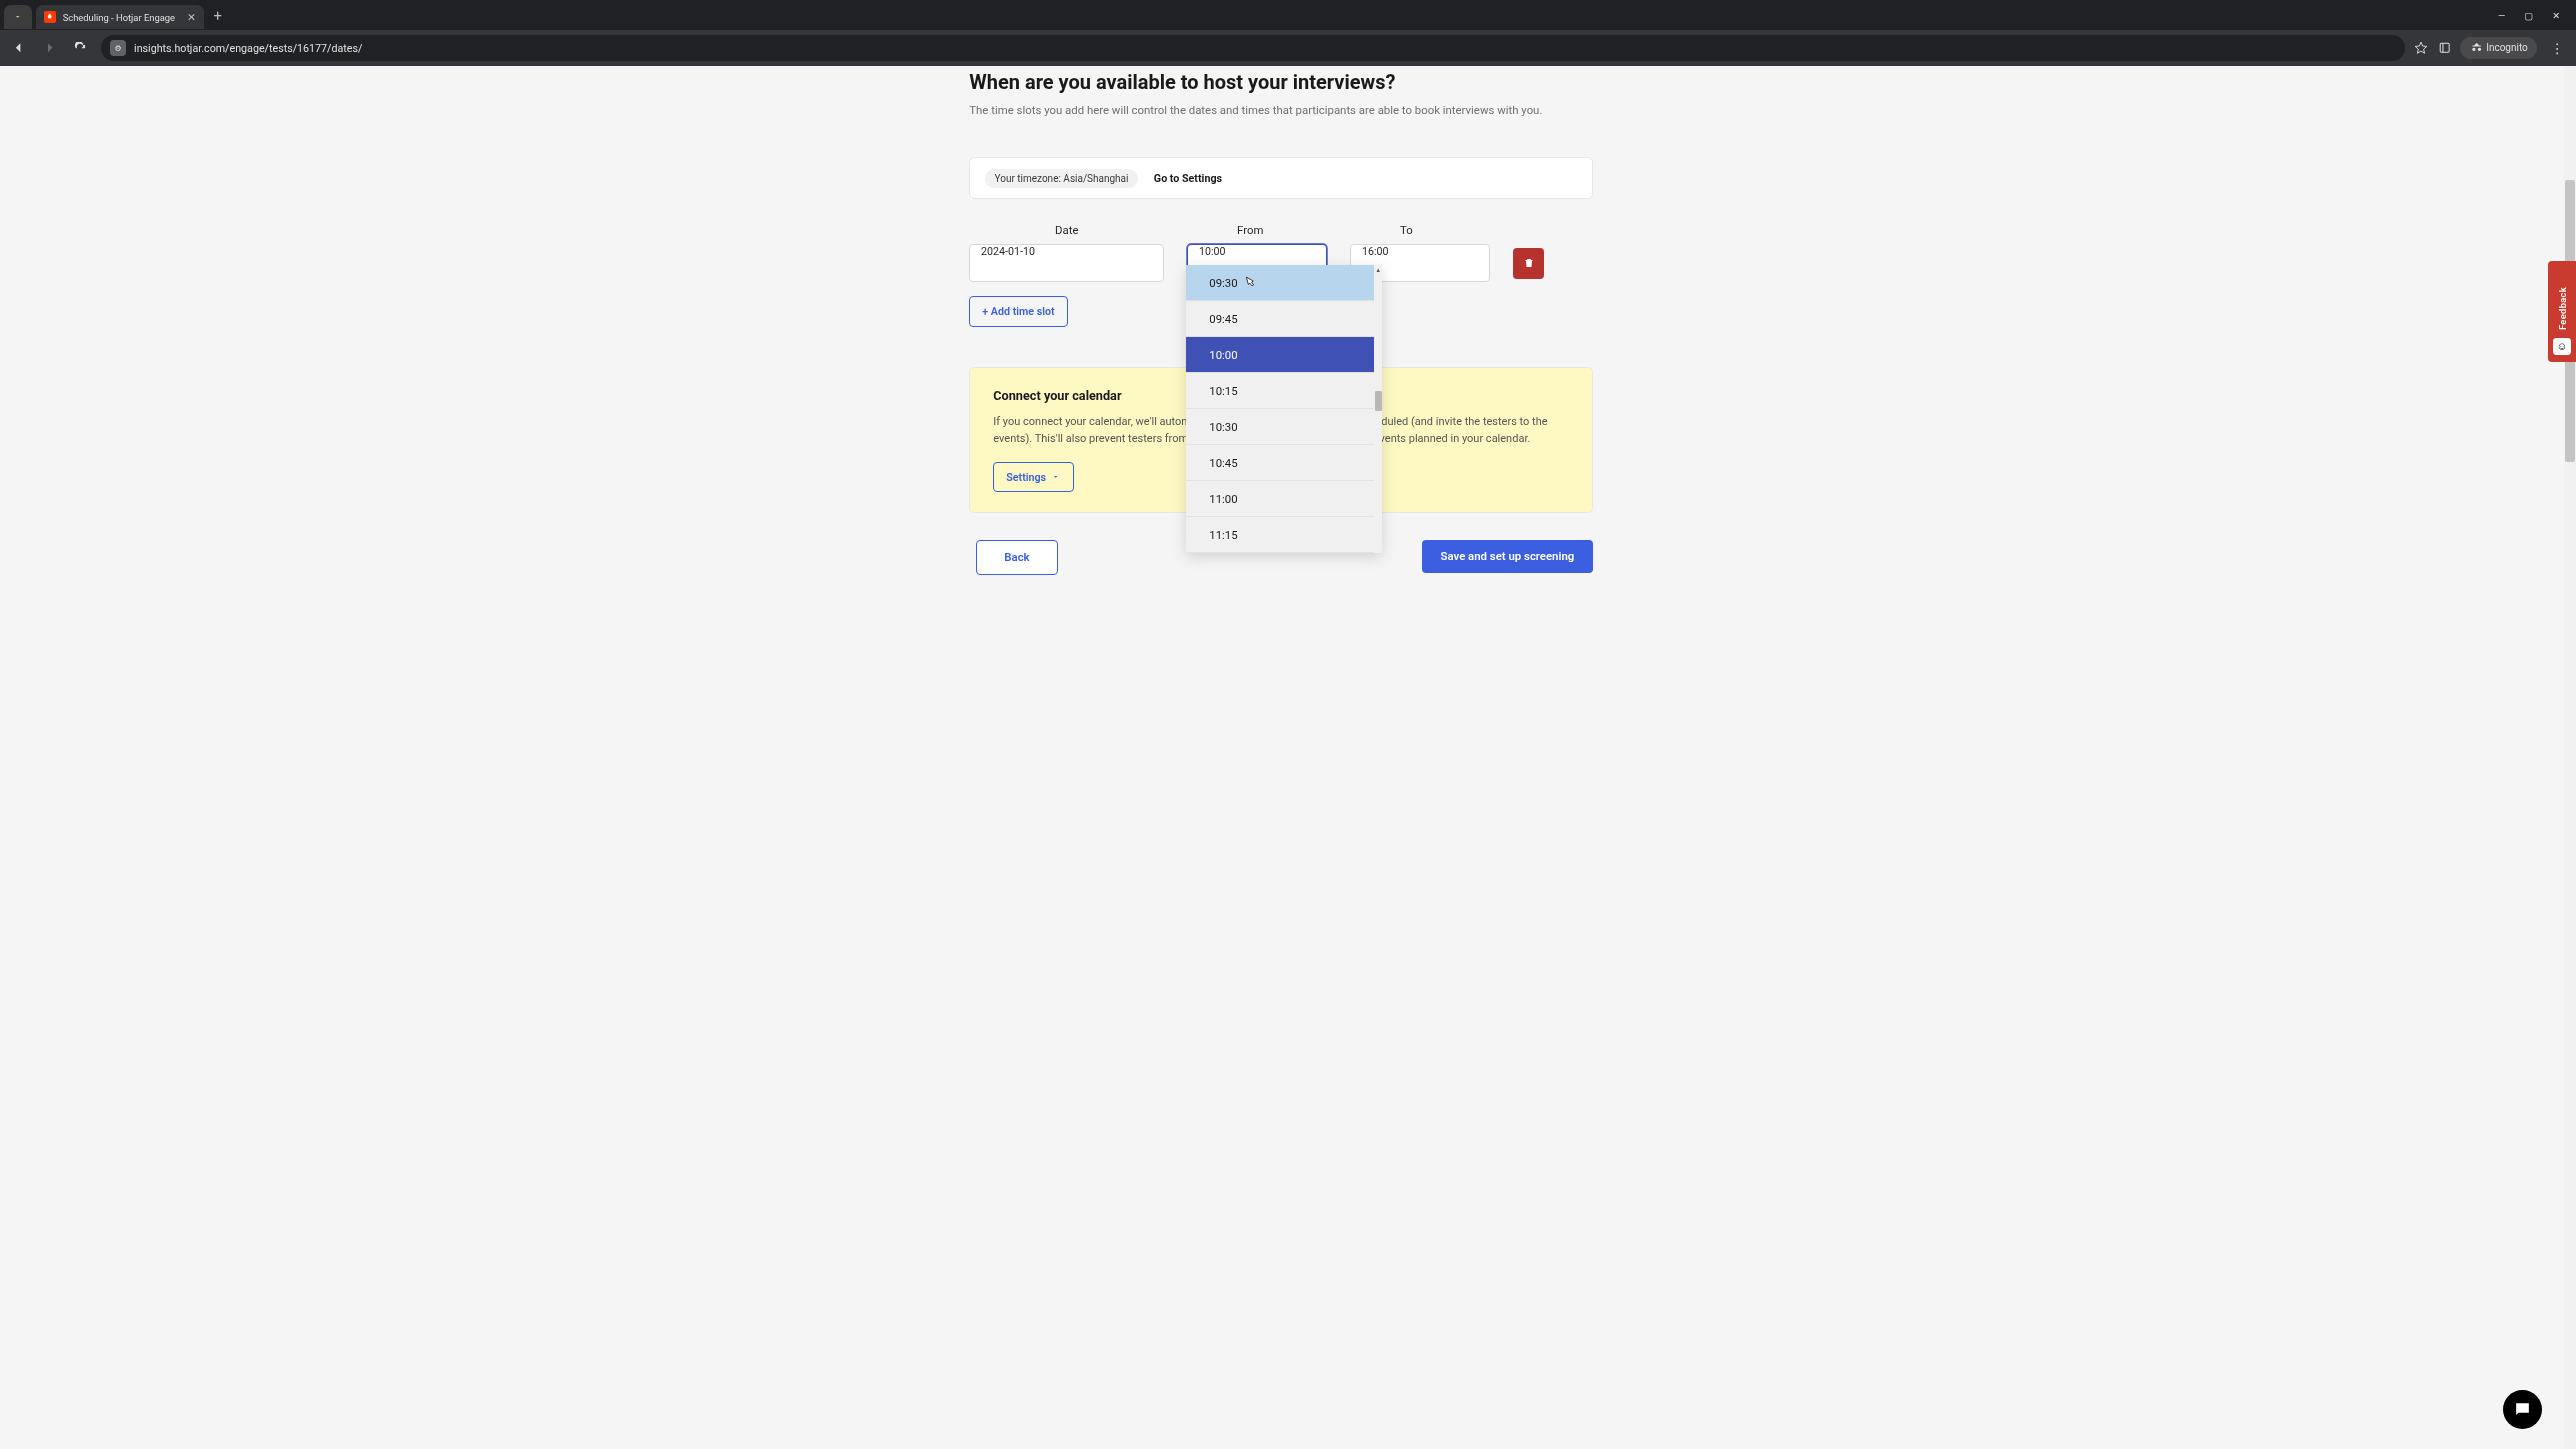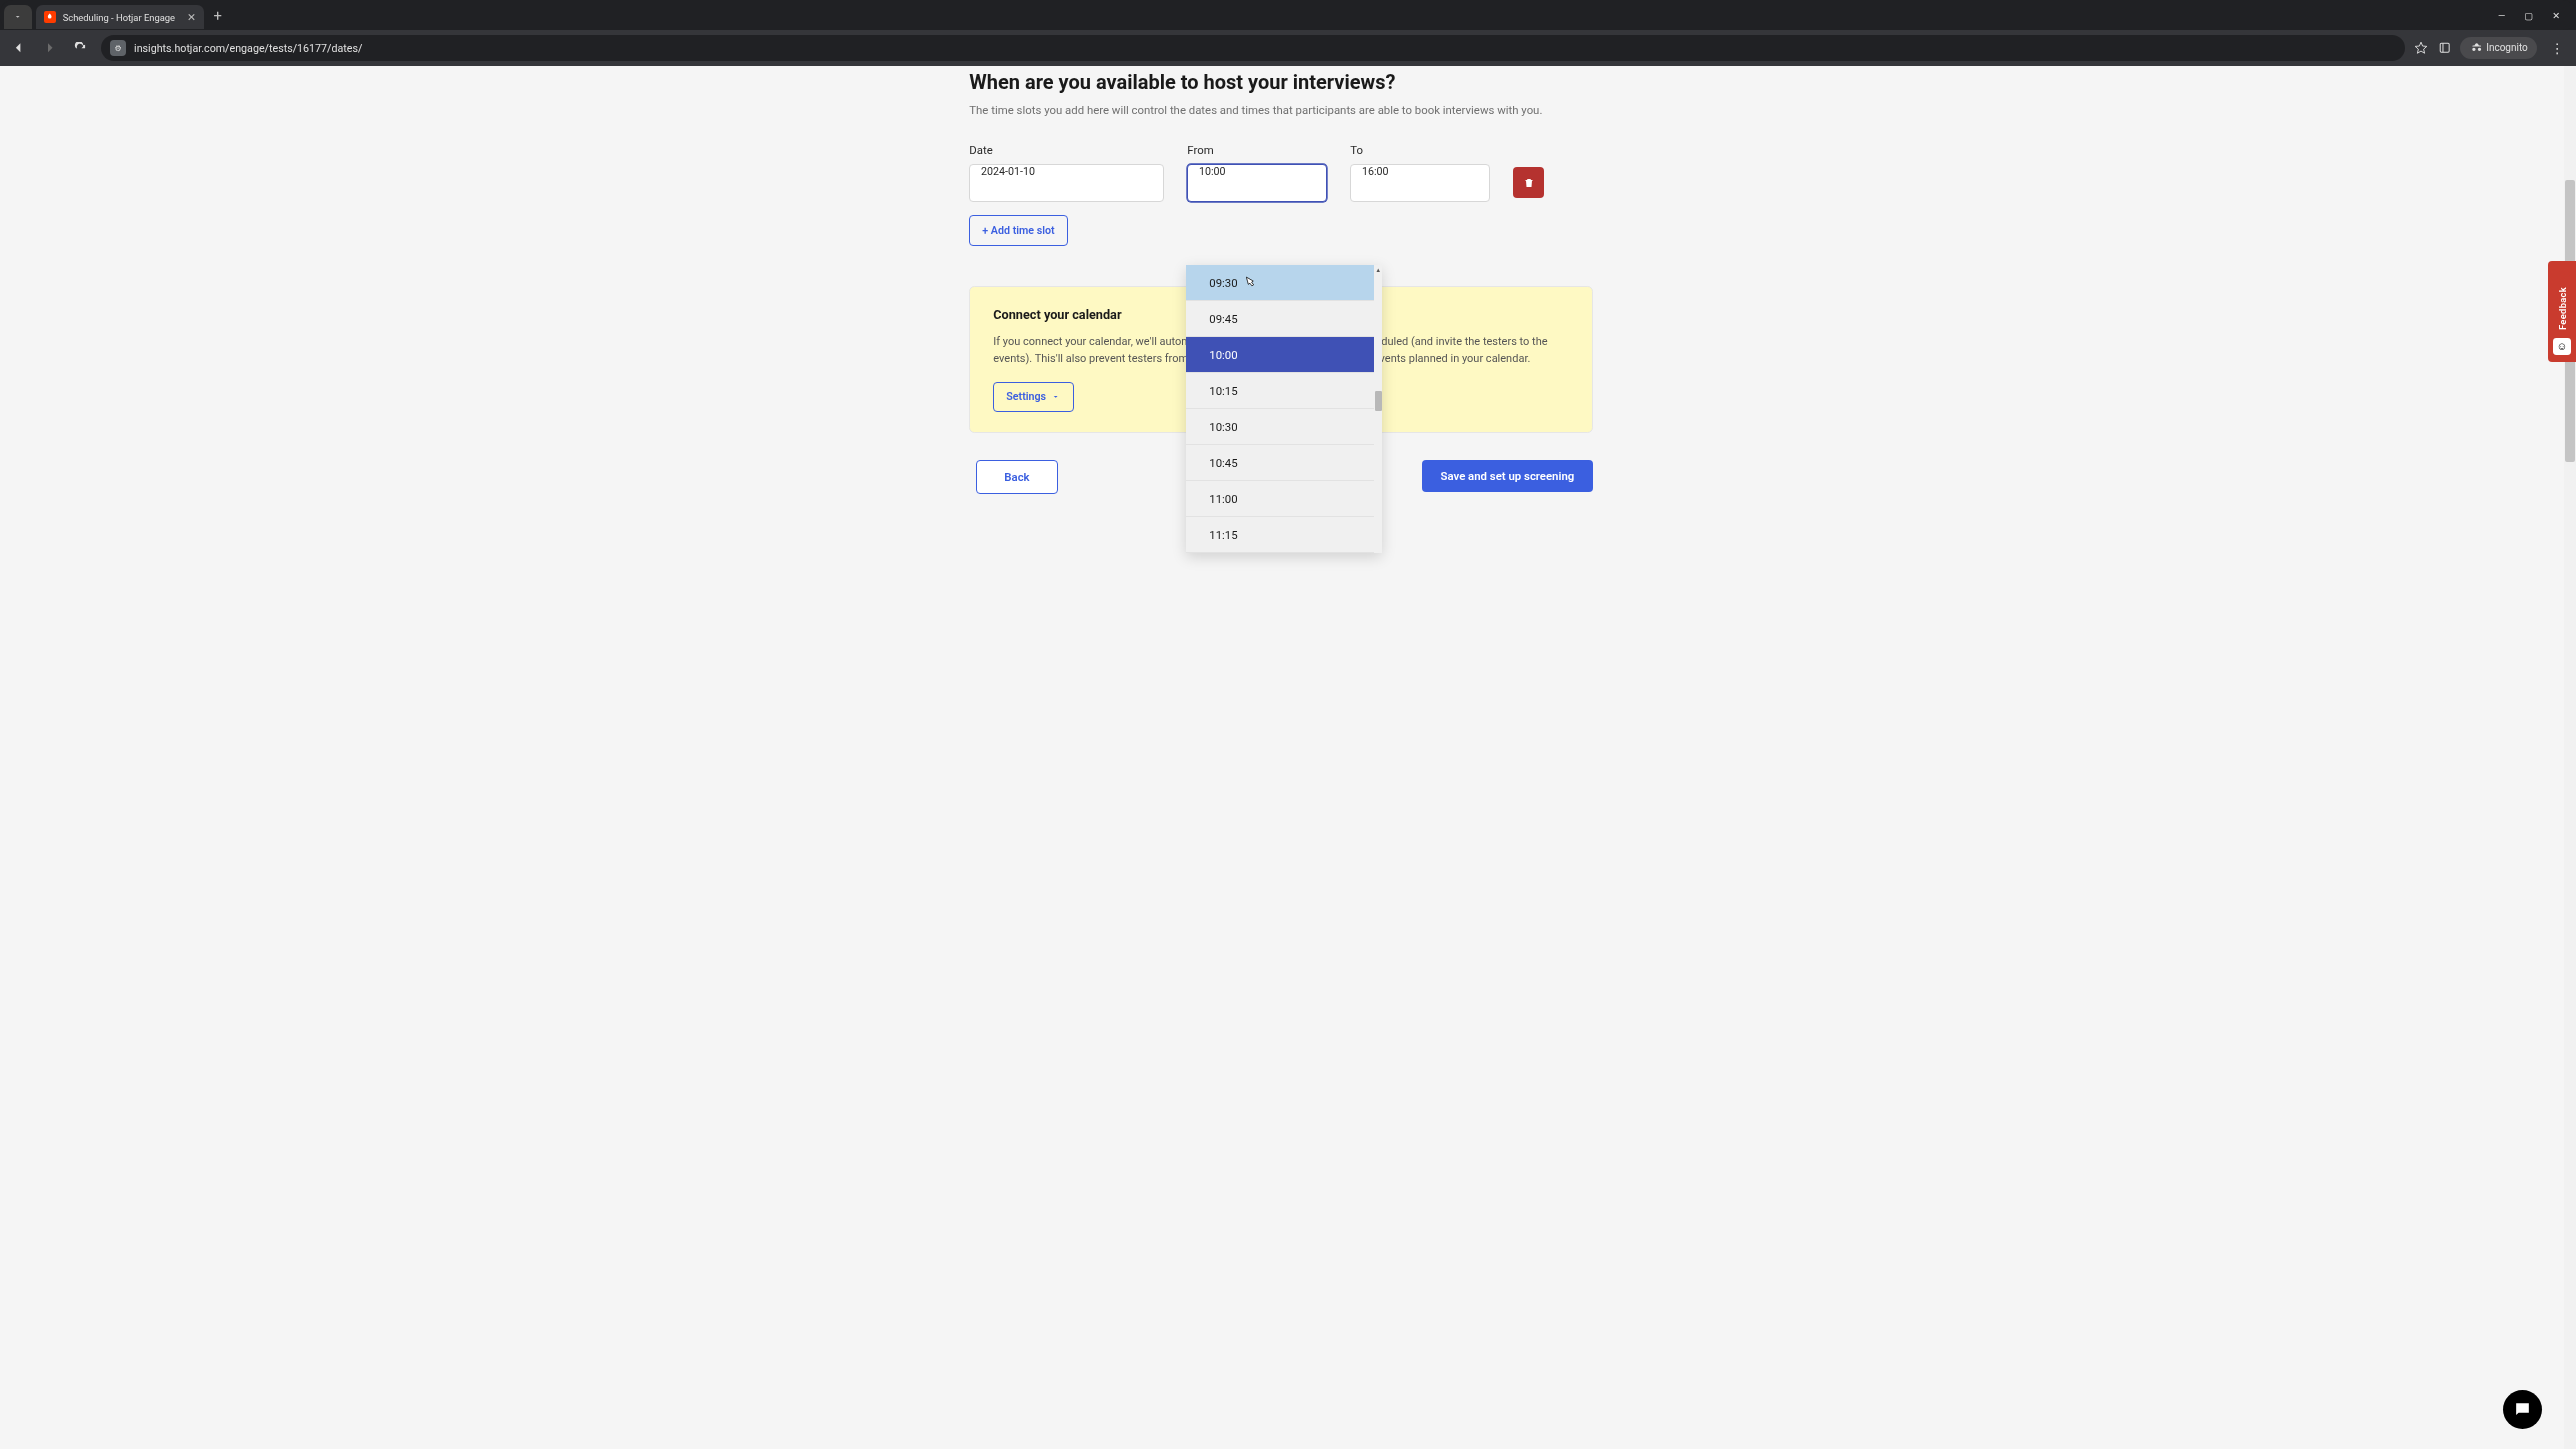--- a/index.html
+++ b/index.html
@@ -38,21 +38,21 @@
   .content { max-width: 624px; margin: 0 auto; padding: 0 0 27px 0; position: relative; }
 
   h1.heading { font-size: 20px; font-weight: 700; color: #1a1a1a; margin-top: 4px; }
   .subtext { color: #707070; font-size: 11.4px; margin-top: 8px; line-height: 1.5; }
 
   .tz-row { margin-top: 38px; background: #fff; border: 0.7px solid #e6e6e6; border-radius: 5.4px; padding: 10.7px 14.8px; display: flex; align-items: center; gap: 16px; }
   .tz-chip { background: #f1f1f1; color: #3a3a3a; padding: 4px 9.4px; border-radius: 10.7px; font-size: 10px; }
   .tz-link { color: #1a1a1a; font-weight: 700; font-size: 10.7px; cursor: pointer; }
 
   .slots { margin-top: 24px; }
-  .slot-labels { display: grid; grid-template-columns: 195px 140px 140px 34px; gap: 23px; color: #2a2a2a; font-size: 11.4px; margin-bottom: 6.7px; }
+  .slot-labels { display: grid; grid-template-columns: 195px 140px 140px 34px; gap: 16px; color: #2a2a2a; font-size: 11.4px; margin-bottom: 6.7px; text-align: center; }
   .slot-row { display: grid; grid-template-columns: 195px 140px 140px 34px; gap: 23px; align-items: center; }
   .field { background: #fff; border: 0.7px solid #d7d7d7; border-radius: 4px; height: 38px; display: flex; align-items: flex-start; padding: 0 10.7px; font-size: 10.7px; color: #2a2a2a; }
   .field.active { border-color: #3f51b5; box-shadow: 0 0 0 0.7px #3f51b5; }
   .trash-btn { width: 31px; height: 31px; background: #b5322f; border-radius: 4px; display: flex; align-items: center; justify-content: center; cursor: pointer; }
   .trash-btn svg { fill: #fff; }
 
   .add-slot { margin-top: 13.4px; border: 0.7px solid #3b5fe0; color: #3b5fe0; background: transparent; padding: 8px 12px; border-radius: 4px; font-size: 10.7px; font-weight: 600; cursor: pointer; }
 
   
   .dropdown { position: absolute; top: 195px; left: 217px; width: 196px; background: #f0f0f0; box-shadow: 0 4px 13.4px rgba(0,0,0,0.15); z-index: 50; }
@@ -156,20 +156,26 @@
   </div>
   <span class="kebab">⋮</span>
 </div>
 
 <div class="viewport">
   <div class="page-scroll">
     <div class="content">
       <h1 class="heading">When are you available to host your interviews?</h1>
       <p class="subtext">The time slots you add here will control the dates and times that participants are able to book interviews with you.</p>
 
+      <div class="tz-row">
+        <span class="tz-chip">
+          <span>Your timezone: </span><span>Asia/Shanghai</span>
+        </span>
+        <span class="tz-link">Go to Settings</span>
+      </div>
 
       <div class="slots">
         <div class="slot-labels">
           <span>Date</span>
           <span>From</span>
           <span>To</span>
           <span></span>
         </div>
         <div class="slot-row">
           <div class="field">

